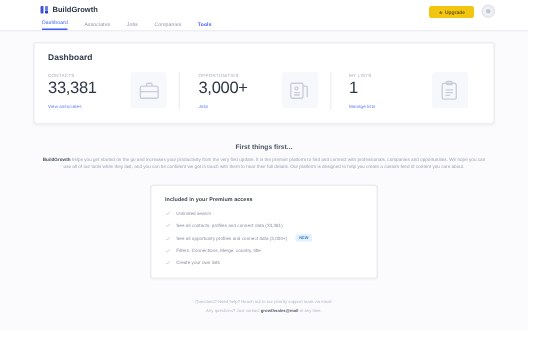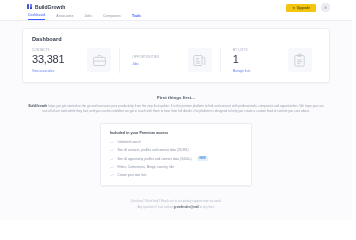--- a/index.html
+++ b/index.html
@@ -199,20 +199,21 @@
               <rect x="2.5" y="7" width="19" height="13" rx="2"></rect>
               <path d="M9 7V5.5A1.5 1.5 0 0 1 10.5 4h3A1.5 1.5 0 0 1 15 5.5V7"></path>
               <path d="M2.5 13h19"></path>
             </svg>
           </div>
         </div>
 
         <div class="stat">
           <div class="stat-texts">
             <div class="stat-label">Opportunities</div>
+            <div class="stat-value">3,000+</div>
             <div class="stat-link">Jobs</div>
           </div>
           <div class="stat-icon">
             <svg width="15" height="15" viewBox="0 0 24 24" fill="none" stroke="#c9cdd8" stroke-width="1.4">
               <rect x="3" y="4" width="13" height="16" rx="1.5"></rect>
               <path d="M16 7h3a1.5 1.5 0 0 1 1.5 1.5V19"></path>
               <circle cx="9" cy="9.5" r="1.6"></circle>
               <path d="M6.5 14h6M6.5 16.5h6"></path>
             </svg>
           </div>

